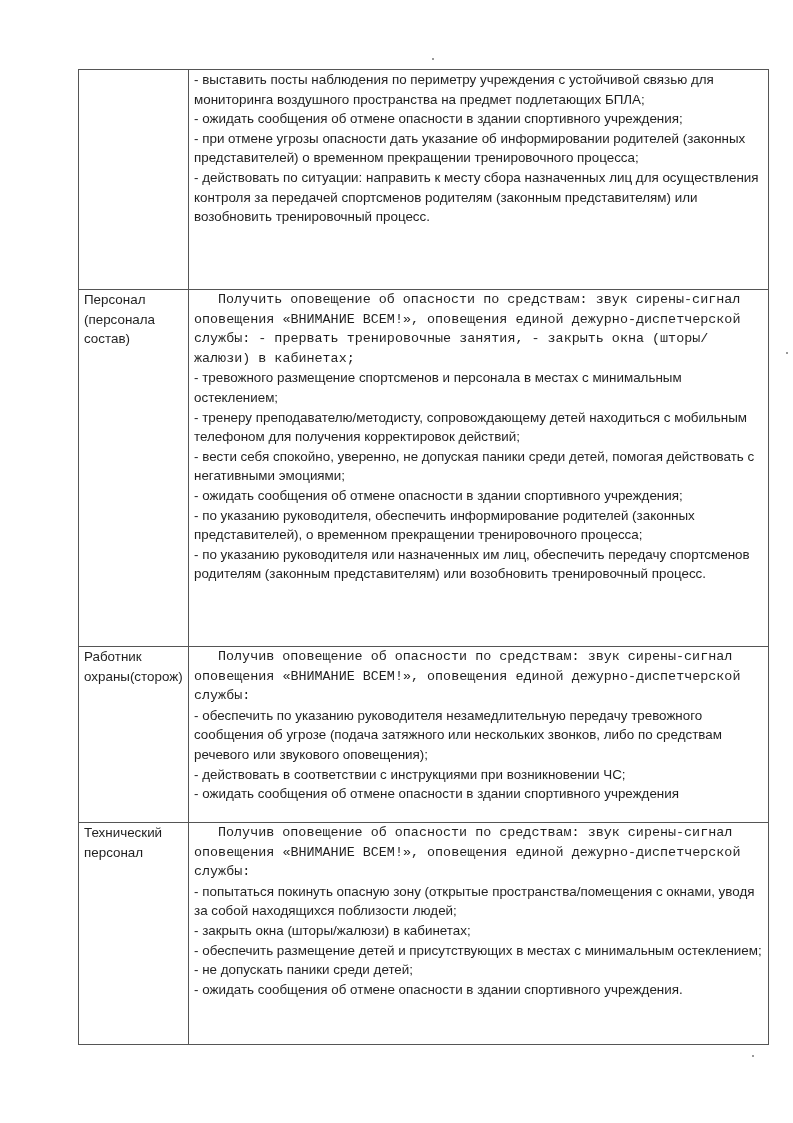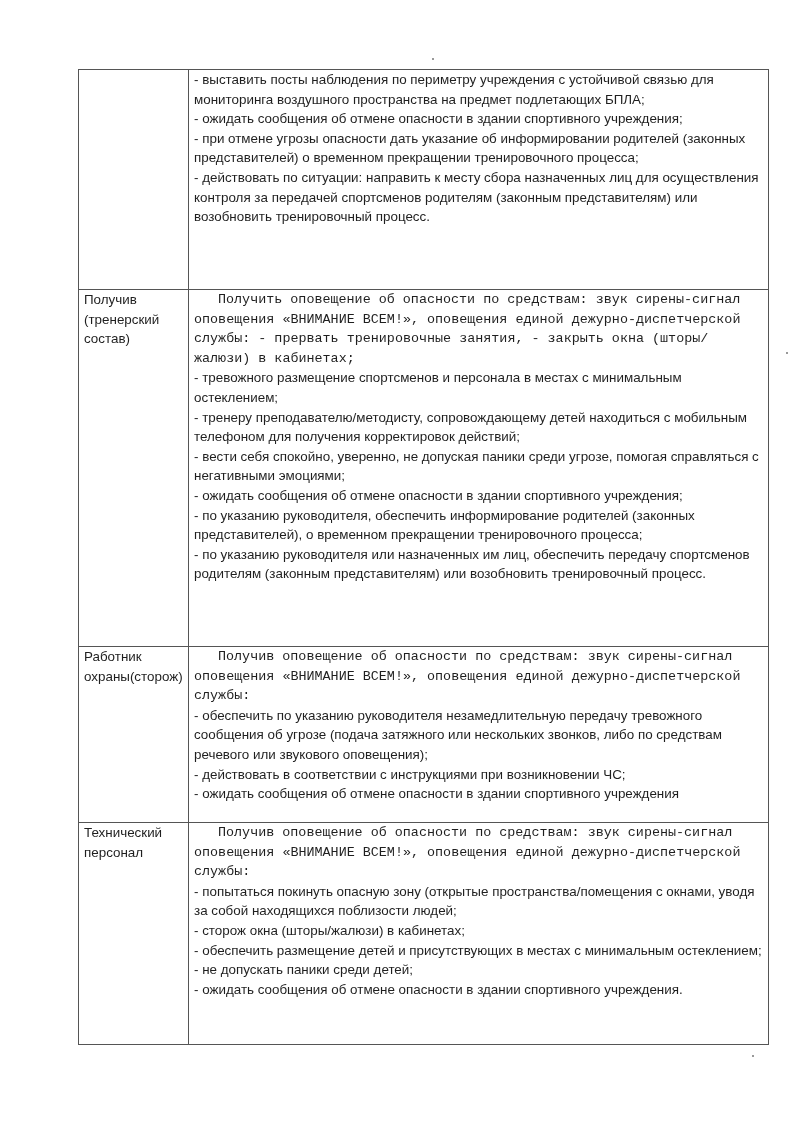--- a/index.html
+++ b/index.html
@@ -37,46 +37,46 @@
         <tr style="height:220px;margin-top:34px;">
       <td class="role"></td>
       <td class="body">
         <span class="line">- выставить посты наблюдения по периметру учреждения с устойчивой связью для мониторинга воздушного пространства на предмет подлетающих БПЛА;</span>
         <span class="line">- ожидать сообщения об отмене опасности в здании спортивного учреждения;</span>
         <span class="line">- при отмене угрозы опасности дать указание об информировании родителей (законных представителей) о временном прекращении тренировочного процесса;</span>
         <span class="line">- действовать по ситуации: направить к месту сбора назначенных лиц для осуществления контроля за передачей спортсменов родителям (законным представителям) или возобновить тренировочный процесс.</span>
       </td>
     </tr>
     <tr style="height:357px;">
-      <td class="role">Получив (тренерский состав)</td>
+      <td class="role">Персонал (персонала состав)</td>
       <td class="body">
         <span class="line indent">Получить оповещение об опасности по средствам: звук сирены-сигнал оповещения «ВНИМАНИЕ ВСЕМ!», оповещения единой дежурно-диспетчерской службы: - прервать тренировочные занятия,  - закрыть окна (шторы/жалюзи) в кабинетах;</span>
         <span class="line">- тревожного размещение спортсменов и персонала в местах с минимальным остеклением;</span>
         <span class="line">- тренеру преподавателю/методисту, сопровождающему детей находиться с мобильным телефоном для получения корректировок действий;</span>
-        <span class="line">- вести себя спокойно, уверенно, не допуская паники среди угрозе, помогая справляться с негативными эмоциями;</span>
+        <span class="line">- вести себя спокойно, уверенно, не допуская паники среди детей, помогая действовать с негативными эмоциями;</span>
         <span class="line">- ожидать сообщения об отмене опасности в здании спортивного учреждения;</span>
         <span class="line">- по указанию руководителя, обеспечить информирование родителей (законных представителей), о временном прекращении тренировочного процесса;</span>
         <span class="line">- по указанию руководителя или назначенных им лиц, обеспечить передачу спортсменов родителям (законным представителям) или возобновить тренировочный процесс.</span>
       </td>
     </tr>
     <tr style="height:176px;">
       <td class="role">Работник охраны(сторож)</td>
       <td class="body">
         <span class="line indent">Получив оповещение об опасности по средствам:  звук сирены-сигнал оповещения «ВНИМАНИЕ ВСЕМ!»,  оповещения единой дежурно-диспетчерской службы:</span>
         <span class="line">- обеспечить по указанию руководителя незамедлительную передачу тревожного сообщения об угрозе (подача затяжного или нескольких звонков, либо по средствам речевого или звукового оповещения);</span>
         <span class="line">- действовать в соответствии с инструкциями при возникновении ЧС;</span>
         <span class="line">- ожидать сообщения об отмене опасности в здании спортивного учреждения</span>
       </td>
     </tr>
     <tr style="height:222px;padding-left:18px;">
       <td class="role">Технический персонал</td>
       <td class="body">
         <span class="line indent">Получив оповещение об опасности по средствам:  звук сирены-сигнал оповещения «ВНИМАНИЕ ВСЕМ!»,  оповещения единой дежурно-диспетчерской службы:</span>
         <span class="line">- попытаться покинуть опасную зону (открытые пространства/помещения с окнами, уводя за собой находящихся поблизости людей;</span>
-        <span class="line">- сторож окна (шторы/жалюзи) в кабинетах;</span>
+        <span class="line">- закрыть окна (шторы/жалюзи) в кабинетах;</span>
         <span class="line">- обеспечить размещение детей и присутствующих в местах с минимальным остеклением;</span>
         <span class="line">- не допускать паники среди детей;</span>
         <span class="line">- ожидать сообщения об отмене опасности в здании спортивного учреждения.</span>
       </td>
     </tr>
   </tbody>
     </table>
 </div>
 
 </body></html>

